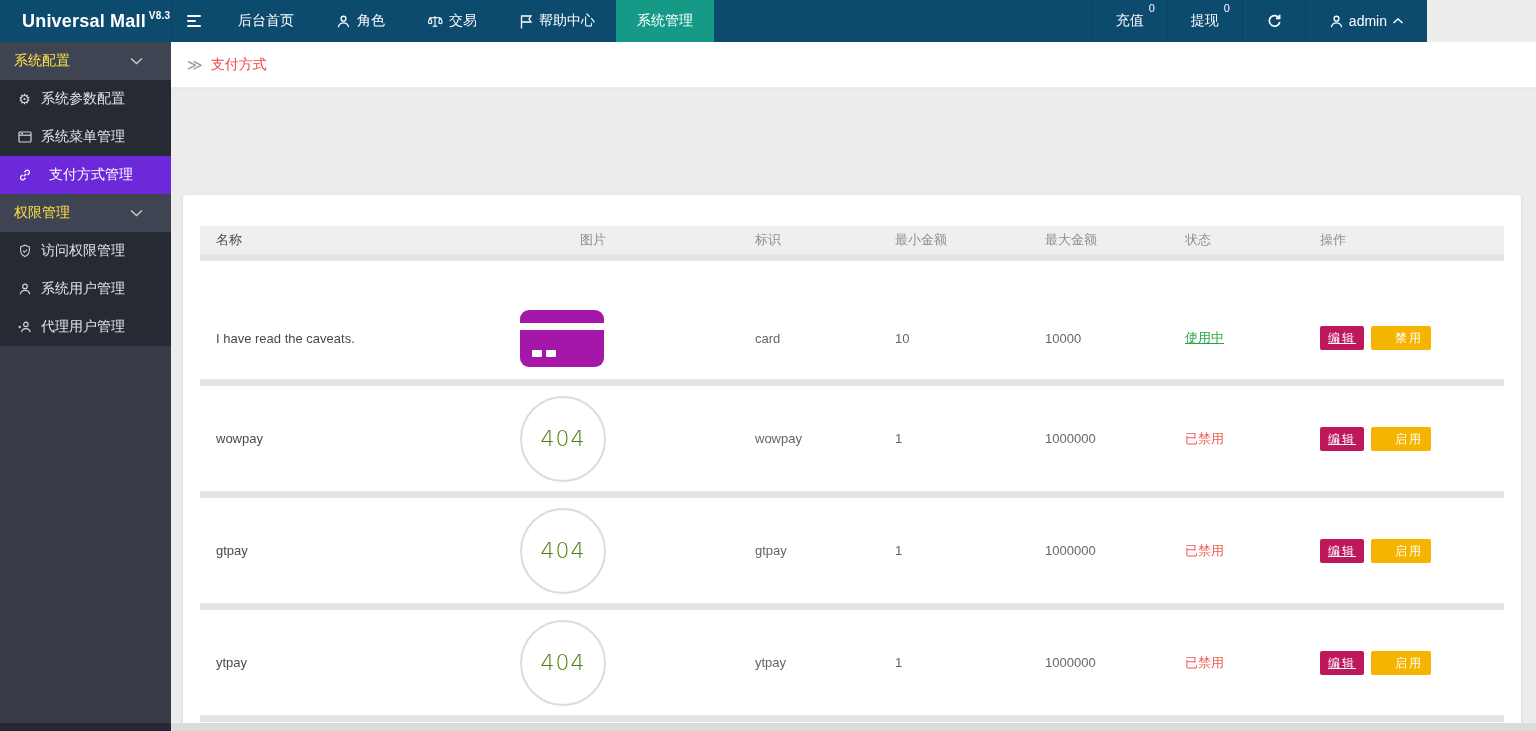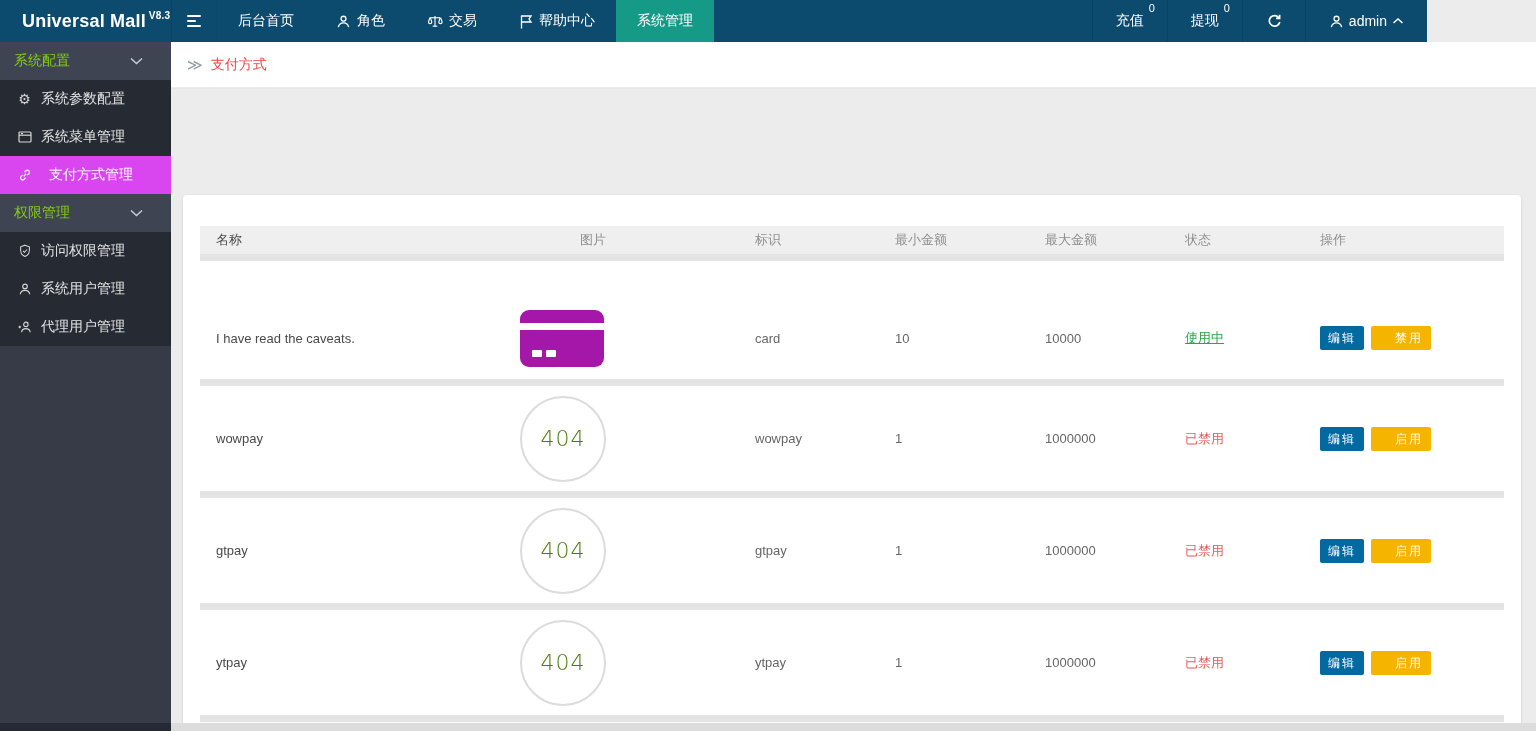--- a/index.html
+++ b/index.html
@@ -39,28 +39,28 @@
   }
   .tr-badge { position:absolute; top:3px; right:12px; font-size:11px; line-height:1; color:#fff; }
 
   
   .sidebar {
     position:absolute; top:42px; left:0; width:171px; height:681px;
     background:#373b47; z-index:20;
   }
   .side-header {
     height:38px; display:flex; align-items:center; justify-content:space-between;
-    padding:0 28px 0 14px; background:#3f4452; color:#84cc16; font-size:14px; cursor:pointer;
+    padding:0 28px 0 14px; background:#3f4452; color:#fde047; font-size:14px; cursor:pointer;
   }
   .side-item {
     height:38px; display:flex; align-items:center; gap:8px;
     padding:0 14px 0 16px; background:#262a33; color:#e3e3e3; font-size:14px; cursor:pointer;
   }
   .side-item .s-ico { width:17px; display:flex; justify-content:center; align-items:center; color:#d6d6d6; font-size:14px; }
-  .side-item.active { background:#d946ef; color:#fff;gap:16px; }
+  .side-item.active { background:#6d28d9; color:#fff;gap:16px; }
   .side-item.active .s-ico { color:#fff; }
 
   
   .bottom-strip { position:absolute; left:0; bottom:0; width:1536px; height:8px; background:#dcdcdc; z-index:25; }
   .bottom-strip .thumb { position:absolute; left:0; top:0; width:171px; height:8px; background:#262933; }
 
   
   .main { position:absolute; top:42px; left:171px; width:1365px; height:681px; }
   .breadcrumb-bar {
     height:46px; background:#fff; display:flex; align-items:center; gap:8px;
@@ -94,21 +94,21 @@
 
   .status-active   { color:#28a745;text-decoration:underline; }
   .status-disabled { color:#ec5b56; }
 
   .btn {
     border:none; color:#fff; font-size:12px; line-height:1; padding:6px 8px;
     border-radius:2px; cursor:pointer; letter-spacing:2px;
     font-family:"Liberation Sans","DejaVu Sans",sans-serif;
   }
   .btn + .btn { margin-left:7px; }
-  .btn-teal   { background:#0369a1; }
+  .btn-teal   { background:#be185d;text-decoration:underline; }
   .btn-yellow { background:#f5b400;padding-left:24px; }
 
   
   .card-img { display:block; line-height:0; }
 
   
   .ph404 {
     width:86px; height:86px; border:2px solid #dcdcdc; border-radius:50%;
     display:flex; align-items:center; justify-content:center;
     color:#4d7c0f; font-size:22px; font-weight:300; letter-spacing:1px;

